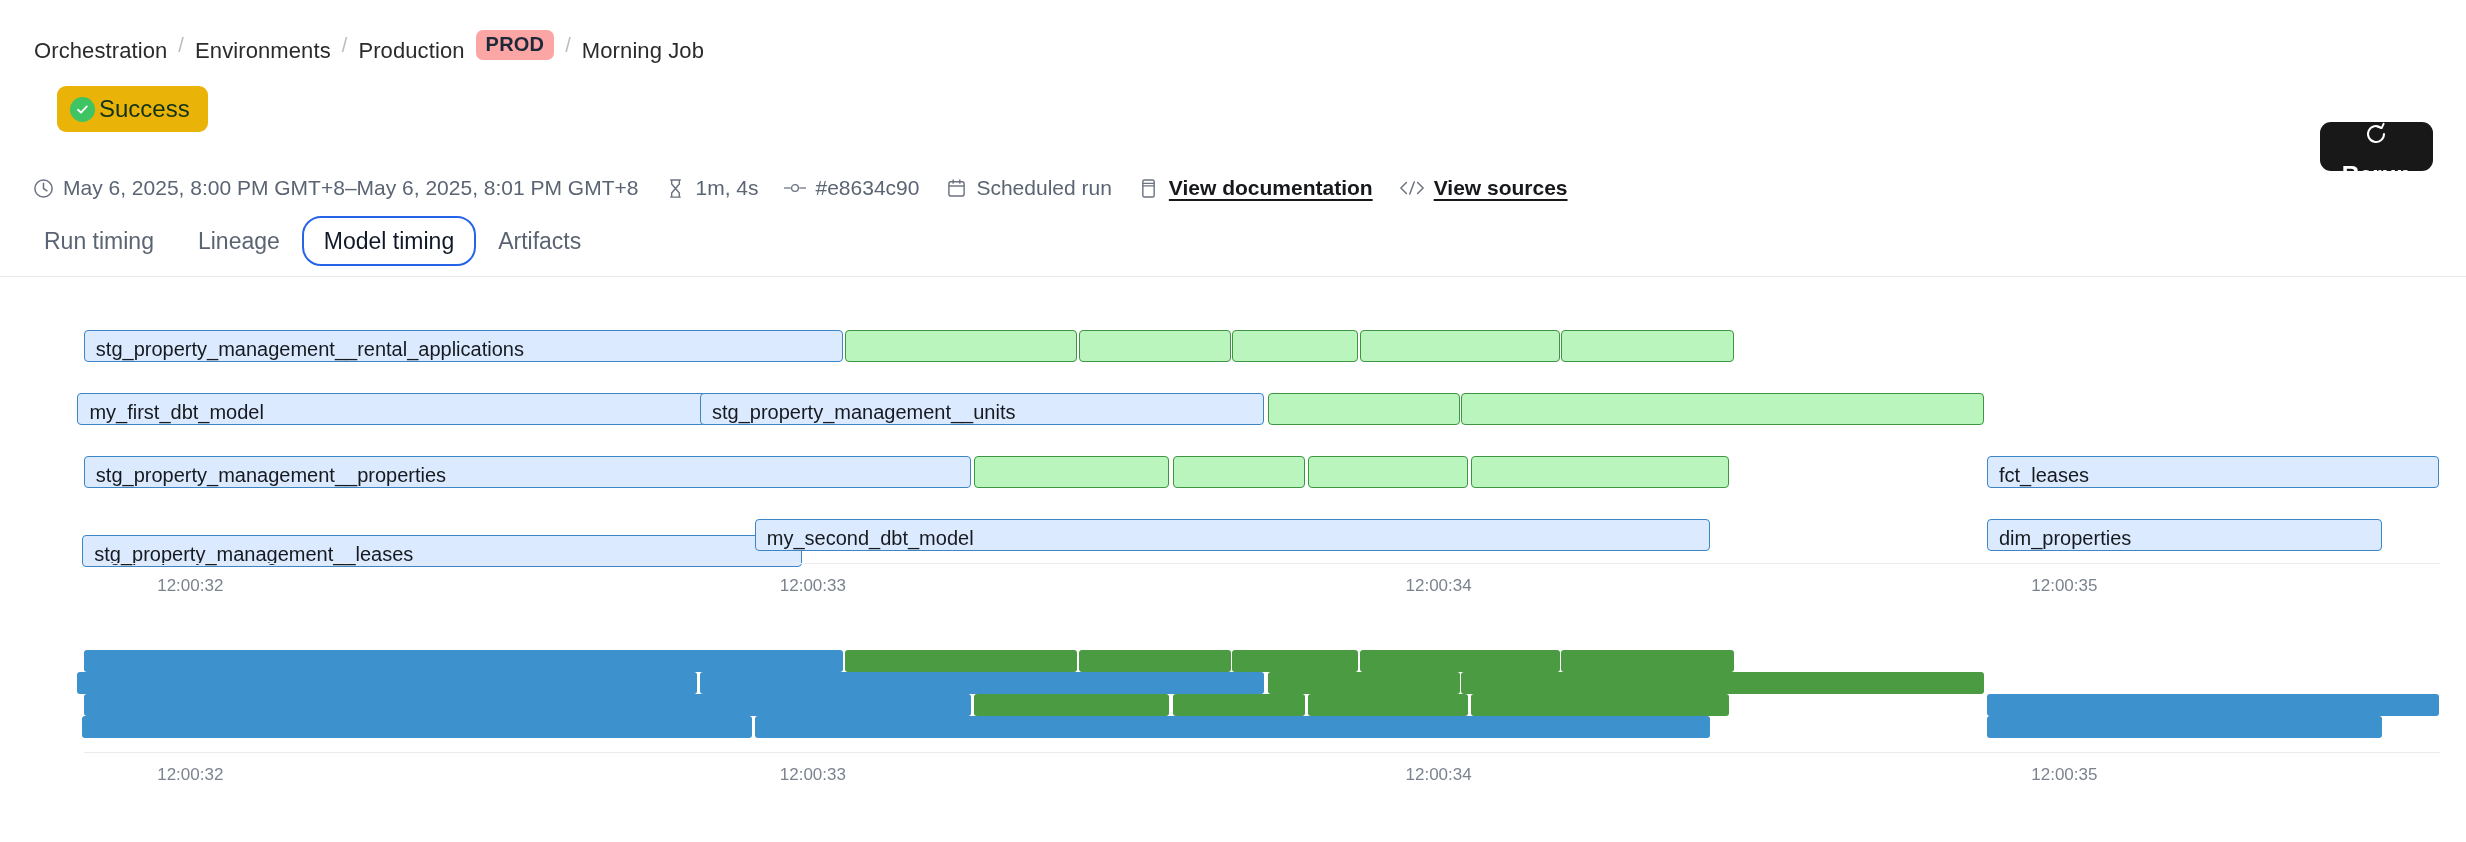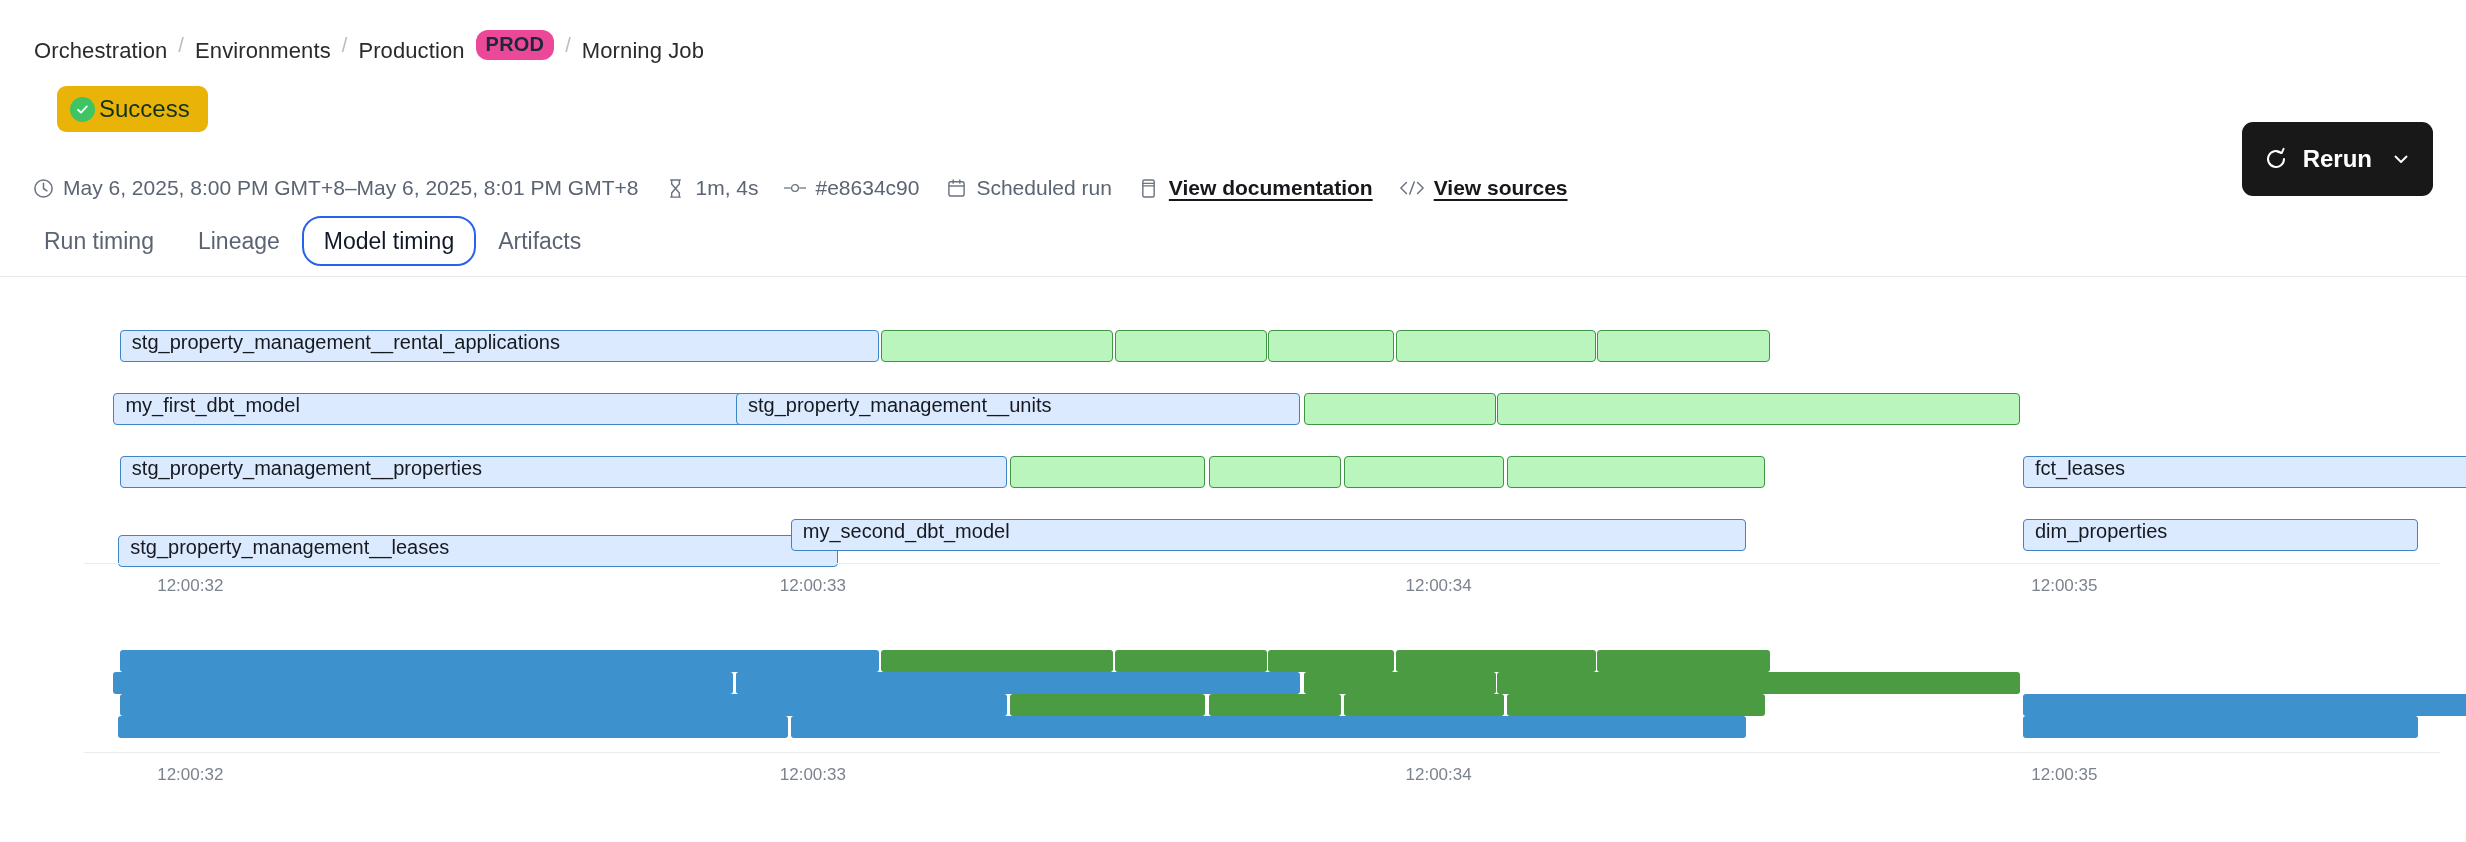--- a/index.html
+++ b/index.html
@@ -21,23 +21,23 @@
     color: #2b2b2b;
     letter-spacing: 0.1px;
   }
   .breadcrumb .crumb { white-space: nowrap; margin-top: 12px; }
   .breadcrumb .sep {
     color: #b9bcc2;
     margin: 0 11px;
     font-size: 20px;
   }
   .env-pill {
-    background: #ec4899;
+    background: #fca5a5;
     color: #1d2939;
-    border-radius: 12px;
+    border-radius: 7px;
     padding: 3px 10px 4px 10px;
     font-size: 20px;
     font-weight: 700;
     margin-left: 11px;
     letter-spacing: 0.2px;
   }
 
   
   .title-row {
     position: absolute;
@@ -97,29 +97,30 @@
     text-decoration: underline;
     text-underline-offset: 4px;
     text-decoration-thickness: 1.5px;
     cursor: pointer;
   }
 
   
   .rerun-btn {
     position: absolute;
     right: 33px; top: 122px;
-    height: 74px;
+    height: 49px;
     display: flex; align-items: center; gap: 15px;
     background: #181818;
     color: #ffffff;
     border-radius: 11px;
     padding: 0 22px 0 22px;
     cursor: pointer;
     font-size: 24px;
     font-weight: 700;
+    flex-direction: column;
   }
   .rerun-btn .rb-icon { display: flex; align-items: center; }
   .rerun-btn .rb-caret { display: flex; align-items: center; margin-left: 4px; }
 
   
   .tabs {
     position: absolute;
     left: 22px; top: 216px;
     display: flex; align-items: flex-start;
     height: 48px;
@@ -152,24 +153,23 @@
 
   .chart {
     position: absolute;
     left: 0;
     width: 2466px;
   }
   .g-row { position: absolute; left: 0; width: 2466px; }
   .g-bar {
     position: absolute;
     border-radius: 4px;
-    display: flex; align-items: flex-start;
+    display: flex; align-items: flex-end;
     overflow: hidden;
     cursor: pointer;
-    margin-left: 36px;
   }
 
   
   .detail .g-bar { height: 32px; }
   .detail .g-bar.blue {
     background: #dbeafe;
     border: 1.5px solid #3e85c6;
   }
   .detail .g-bar.green {
     background: #b9f5bc;

